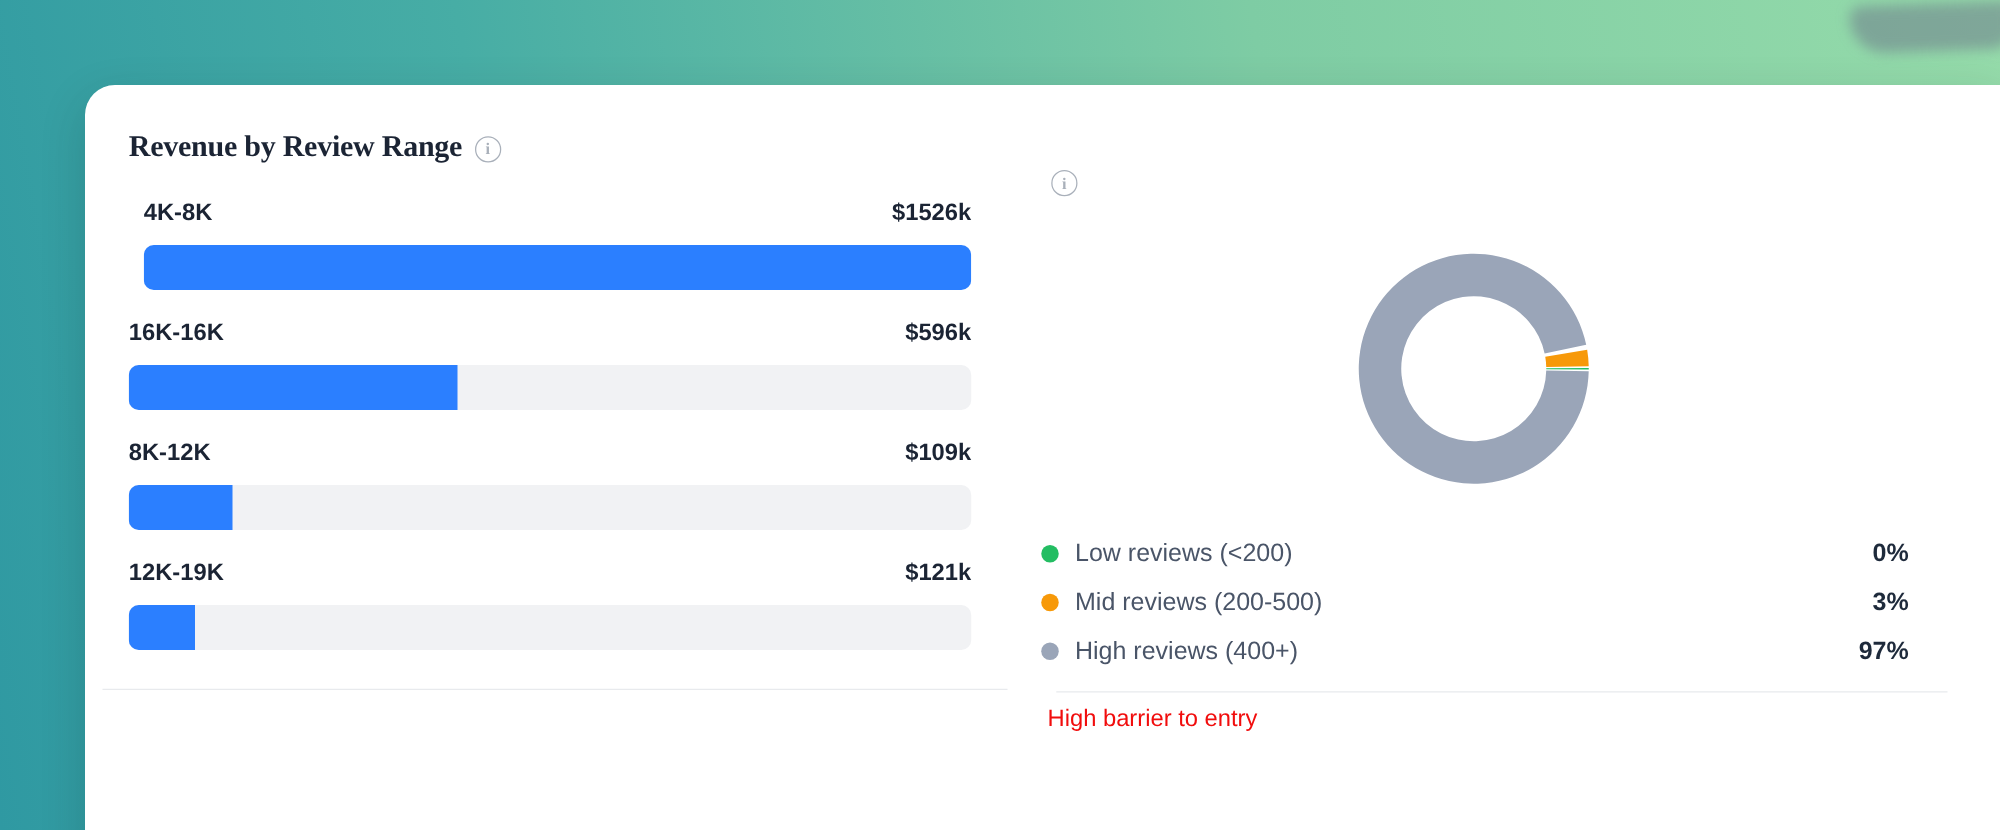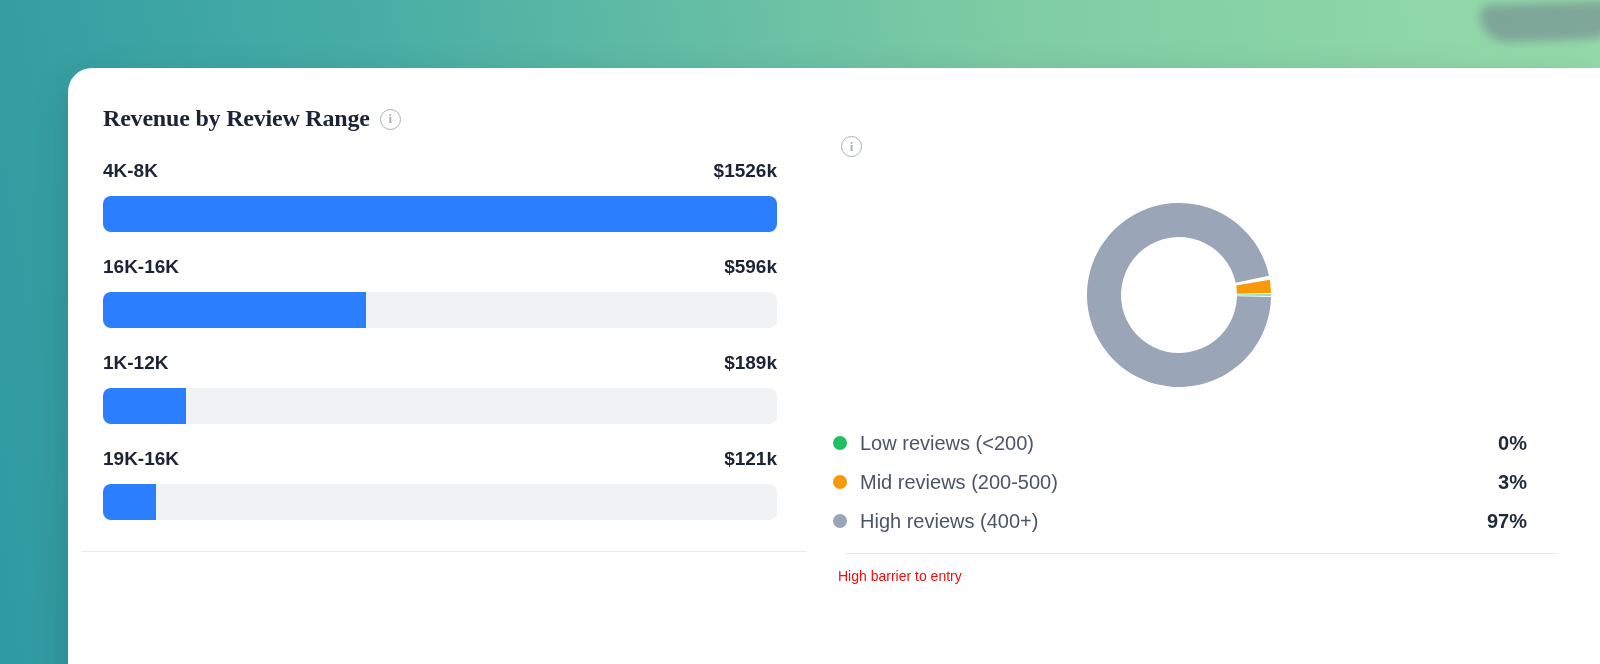--- a/index.html
+++ b/index.html
@@ -36,37 +36,37 @@
   .info-icon {
     width: 21px; height: 21px; margin-left: 10px; margin-top: 2px;
     border: 1.5px solid #a9b0ba; border-radius: 50%;
     color: #a9b0ba; font-size: 13px; font-weight: 700;
     display: inline-flex; align-items: center; justify-content: center;
     cursor: pointer; flex: 0 0 auto;
   }
   
   .bars { margin-top: 26px; }
   .bar-group { margin-top: 24px; }
-  .bar-group:first-child { margin-top: 0; }
+  .bar-group:first-child { margin-top: 0; margin-left: 12px; }
   .bar-head { display: flex; justify-content: space-between; align-items: baseline; height: 24px; }
   .bar-label, .bar-value { font-size: 19px; font-weight: 700; color: #1b2434; }
   .bar-track { margin-top: 12px; height: 36px; border-radius: 8px; overflow: hidden; }
   .bar-fill { height: 100%; }
   .divider { border-top: 1px solid #e8eaed; height: 0; }
   .divider-left { margin: 31px -29px 0 -21px; }
   
   .donut-wrap { margin-top: 43px; height: 190px; display: flex; justify-content: center; }
   .legend { margin-top: 41px; }
   .legend-row { display: flex; align-items: center; height: 24px; margin-top: 15px; }
   .legend-row:first-child { margin-top: 0; }
   .legend-dot { width: 14px; height: 14px; border-radius: 50%; margin-left: 2px; flex: 0 0 auto; }
   .legend-label { flex: 1; margin-left: 13px; font-size: 20px; color: #4a5568; }
   .legend-pct { font-size: 20px; font-weight: 700; color: #1e2a3b; }
   .divider-right { margin: 20px -31px 0 14px; }
-  .note { margin: 10px 0 0 7px; font-size: 14px; line-height: 24px; }
+  .note { margin: 10px 0 0 7px; font-size: 19px; line-height: 24px; }
 </style>
 </head>
 <body>
 
 <div class="smudge"></div>
 
 <div class="card">
 
   <section class="panel panel-left">
     <div class="title-row">
@@ -87,30 +87,30 @@
           <div class="bar-head">
             <span class="bar-label">16K-16K</span>
             <span class="bar-value">$596k</span>
           </div>
           <div class="bar-track" style="background: rgb(241, 242, 244);">
             <div class="bar-fill" style="width: 39.0564%; background: rgb(43, 127, 255);"></div>
           </div>
         </div>
         <div class="bar-group">
           <div class="bar-head">
-            <span class="bar-label">1K-12K</span>
-            <span class="bar-value">$189k</span>
+            <span class="bar-label">8K-12K</span>
+            <span class="bar-value">$109k</span>
           </div>
           <div class="bar-track" style="background: rgb(241, 242, 244);">
             <div class="bar-fill" style="width: 12.3853%; background: rgb(43, 127, 255);"></div>
           </div>
         </div>
         <div class="bar-group">
           <div class="bar-head">
-            <span class="bar-label">19K-16K</span>
+            <span class="bar-label">12K-19K</span>
             <span class="bar-value">$121k</span>
           </div>
           <div class="bar-track" style="background: rgb(241, 242, 244);">
             <div class="bar-fill" style="width: 7.92923%; background: rgb(43, 127, 255);"></div>
           </div>
         </div>
       </div>
     <div class="divider divider-left"></div>
   </section>
 

